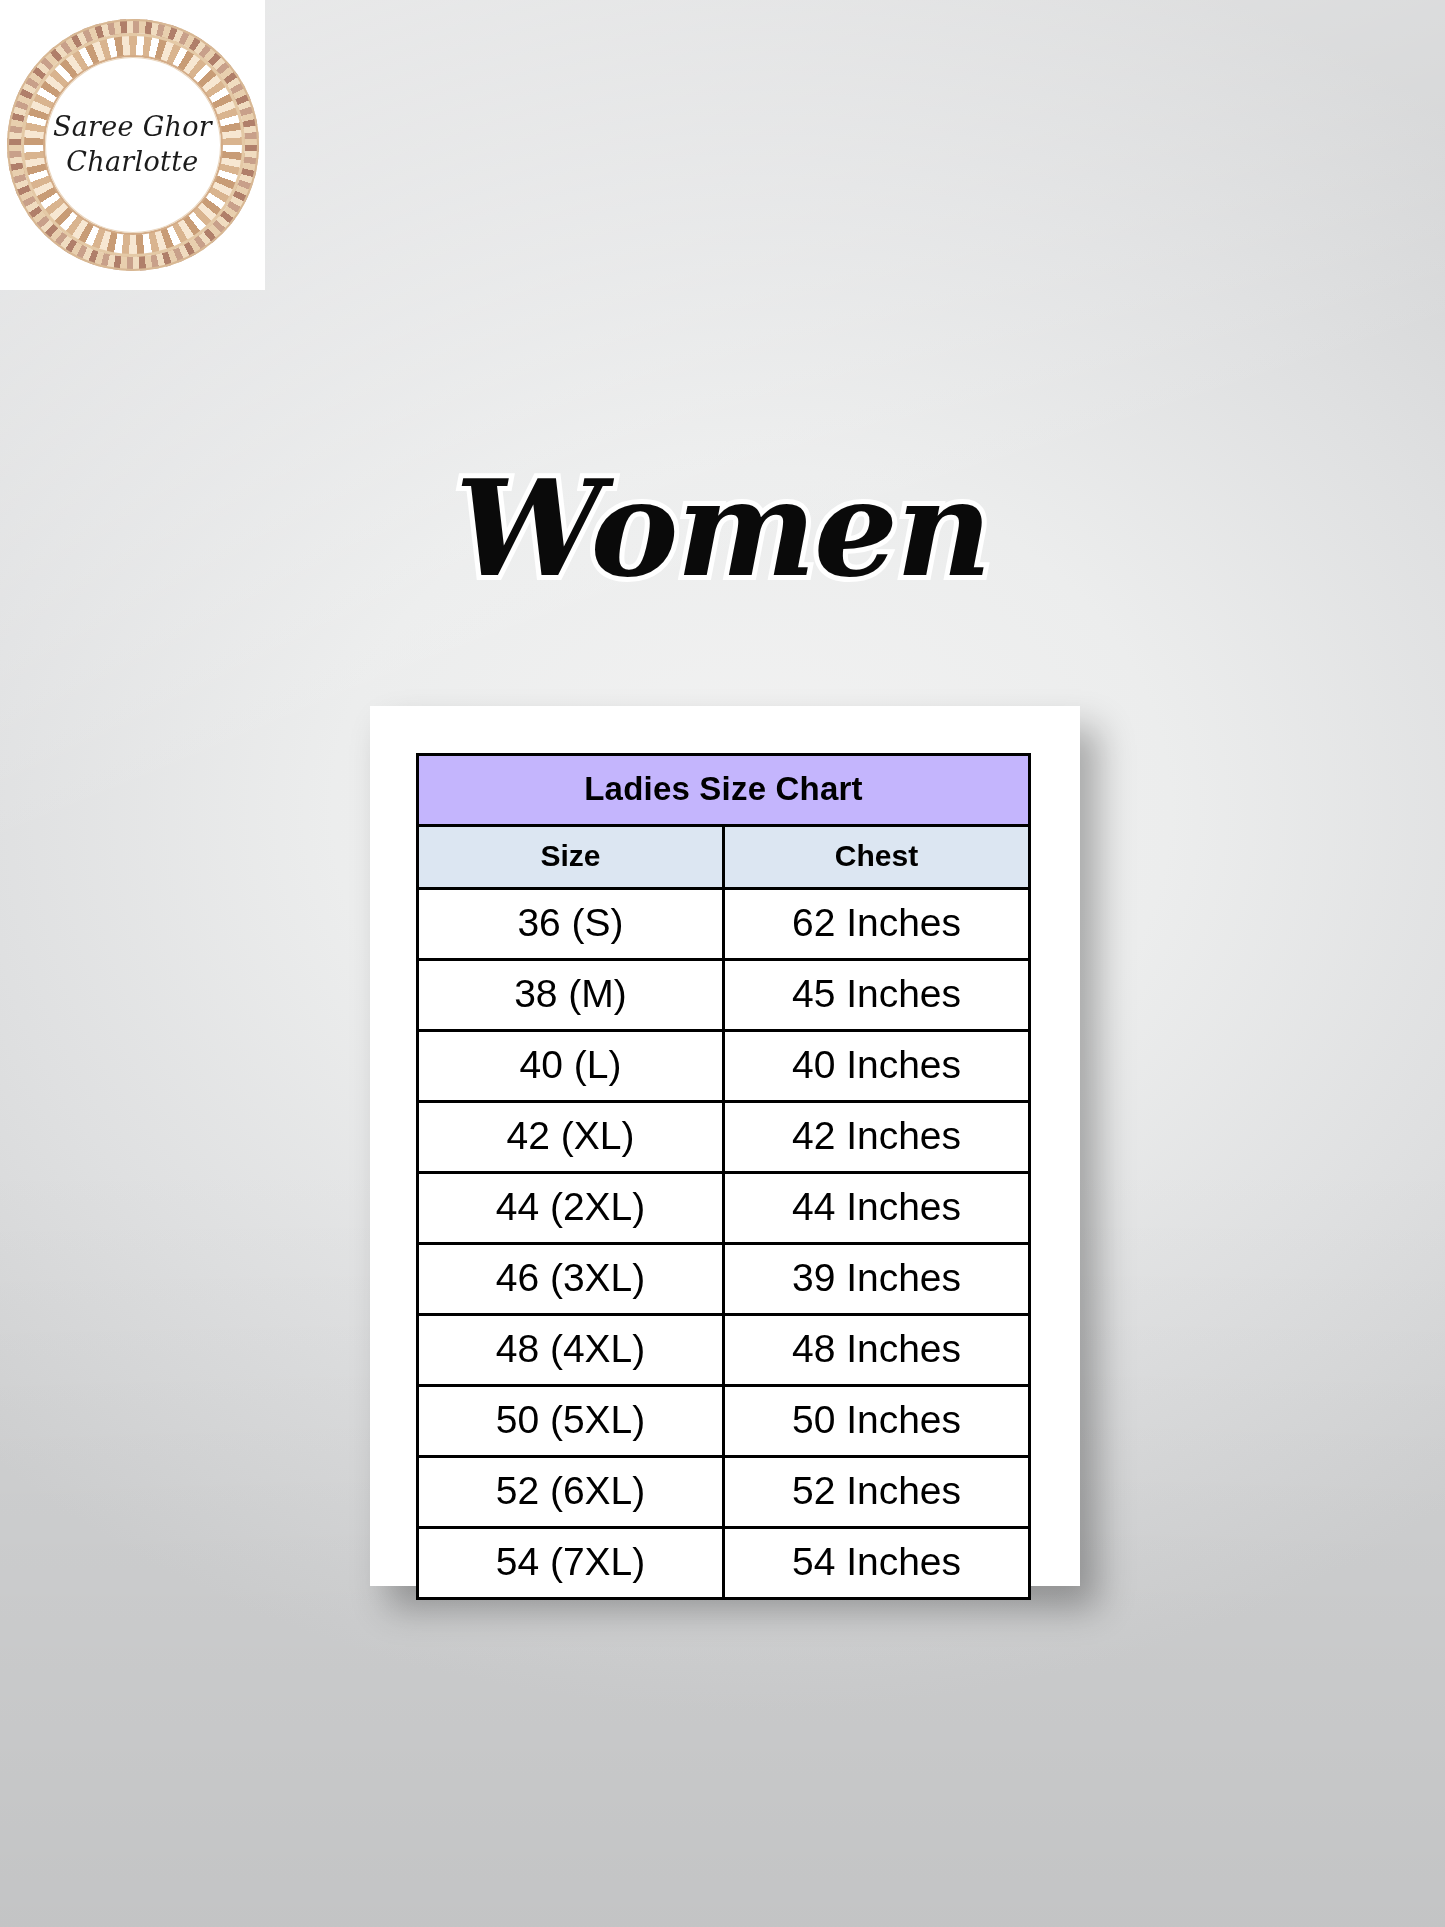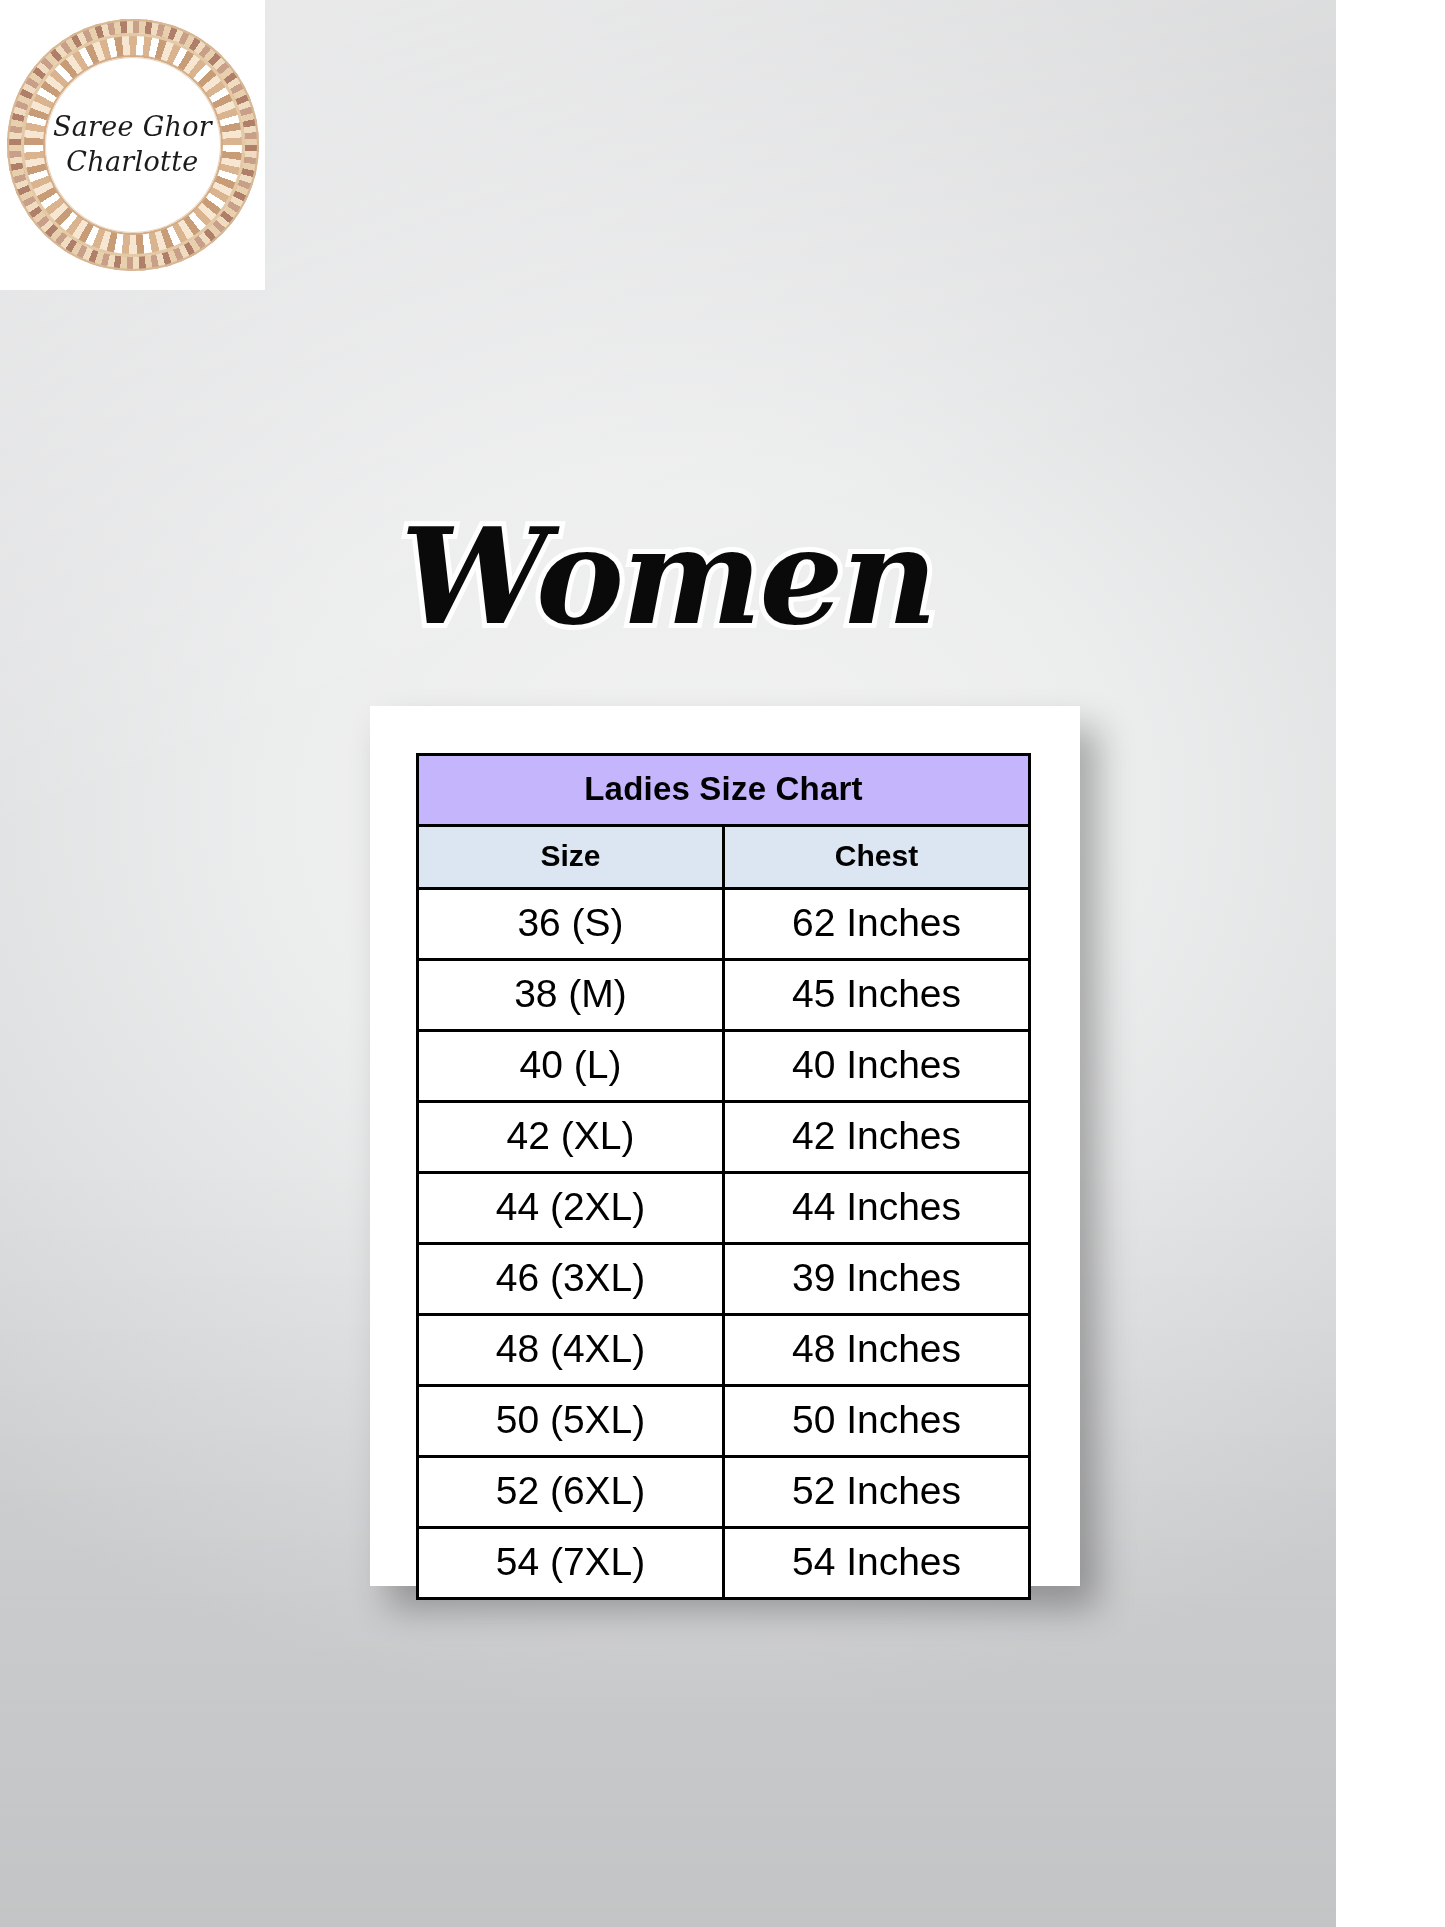--- a/index.html
+++ b/index.html
@@ -9,21 +9,21 @@
   body {
     width: 1445px;
     height: 1927px;
     font-family: "Liberation Sans", sans-serif;
     background: #ffffff;
     overflow: hidden;
   }
 
   .poster {
     position: relative;
-    width: 1336px;
+    width: 1445px;
     height: 1927px;
     background:
       radial-gradient(ellipse 1100px 900px at 52% 42%, #f2f2f2 0%, #eceded 38%, #dfe0e1 70%, #d2d3d4 100%);
   }
 
   
   .poster::after {
     content: "";
     position: absolute;
     inset: 0;
@@ -112,21 +112,20 @@
     font-weight: 700;
     font-size: 132px;
     line-height: 1;
     color: #0a0a0a;
     letter-spacing: -2px;
     padding: 8px 26px 20px 26px;
     -webkit-text-stroke: 10px #ffffff;
     paint-order: stroke fill;
     text-shadow:
       0 0 0 #ffffff;
-    margin-top: 48px;
   }
 
   
   .card {
     position: absolute;
     left: 370px;
     top: 706px;
     width: 710px;
     height: 880px;
     background: #ffffff;

